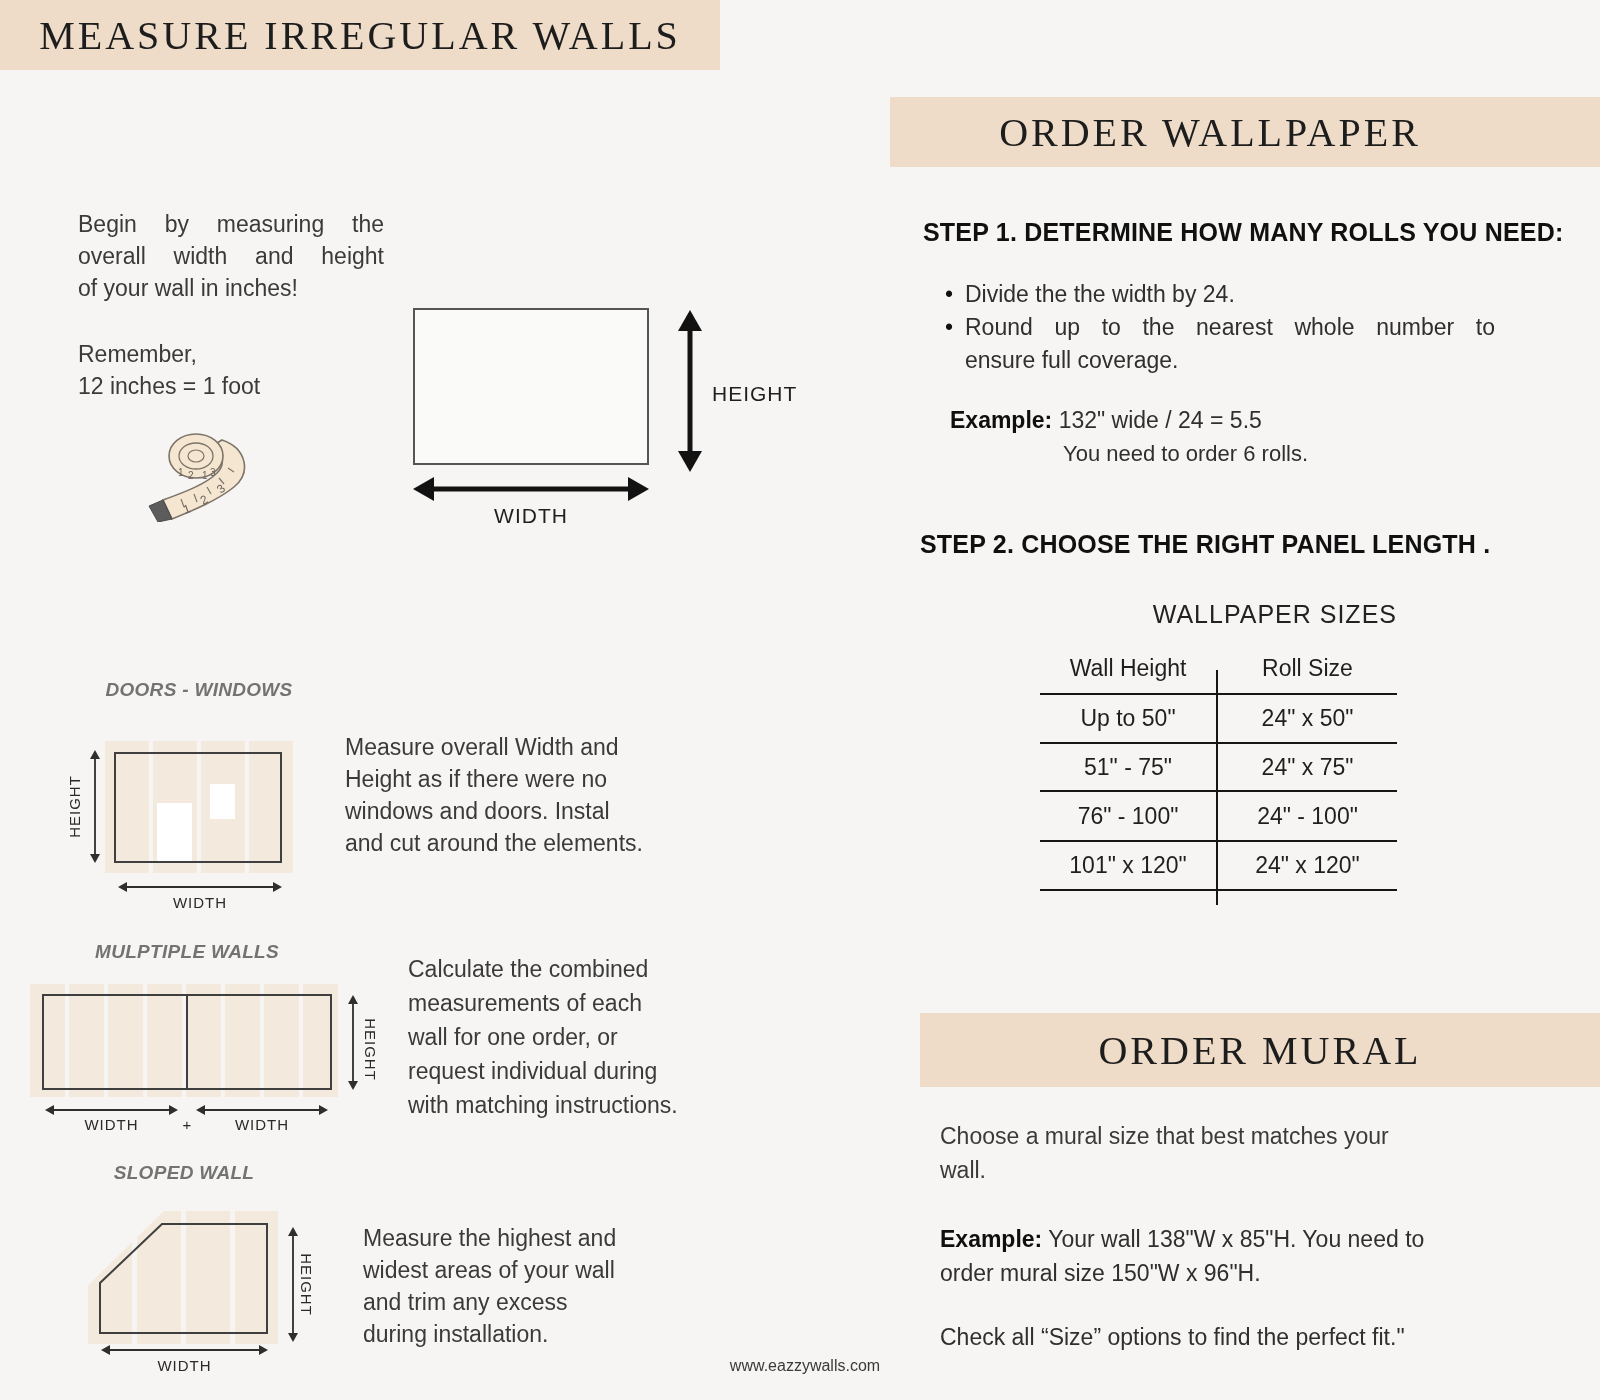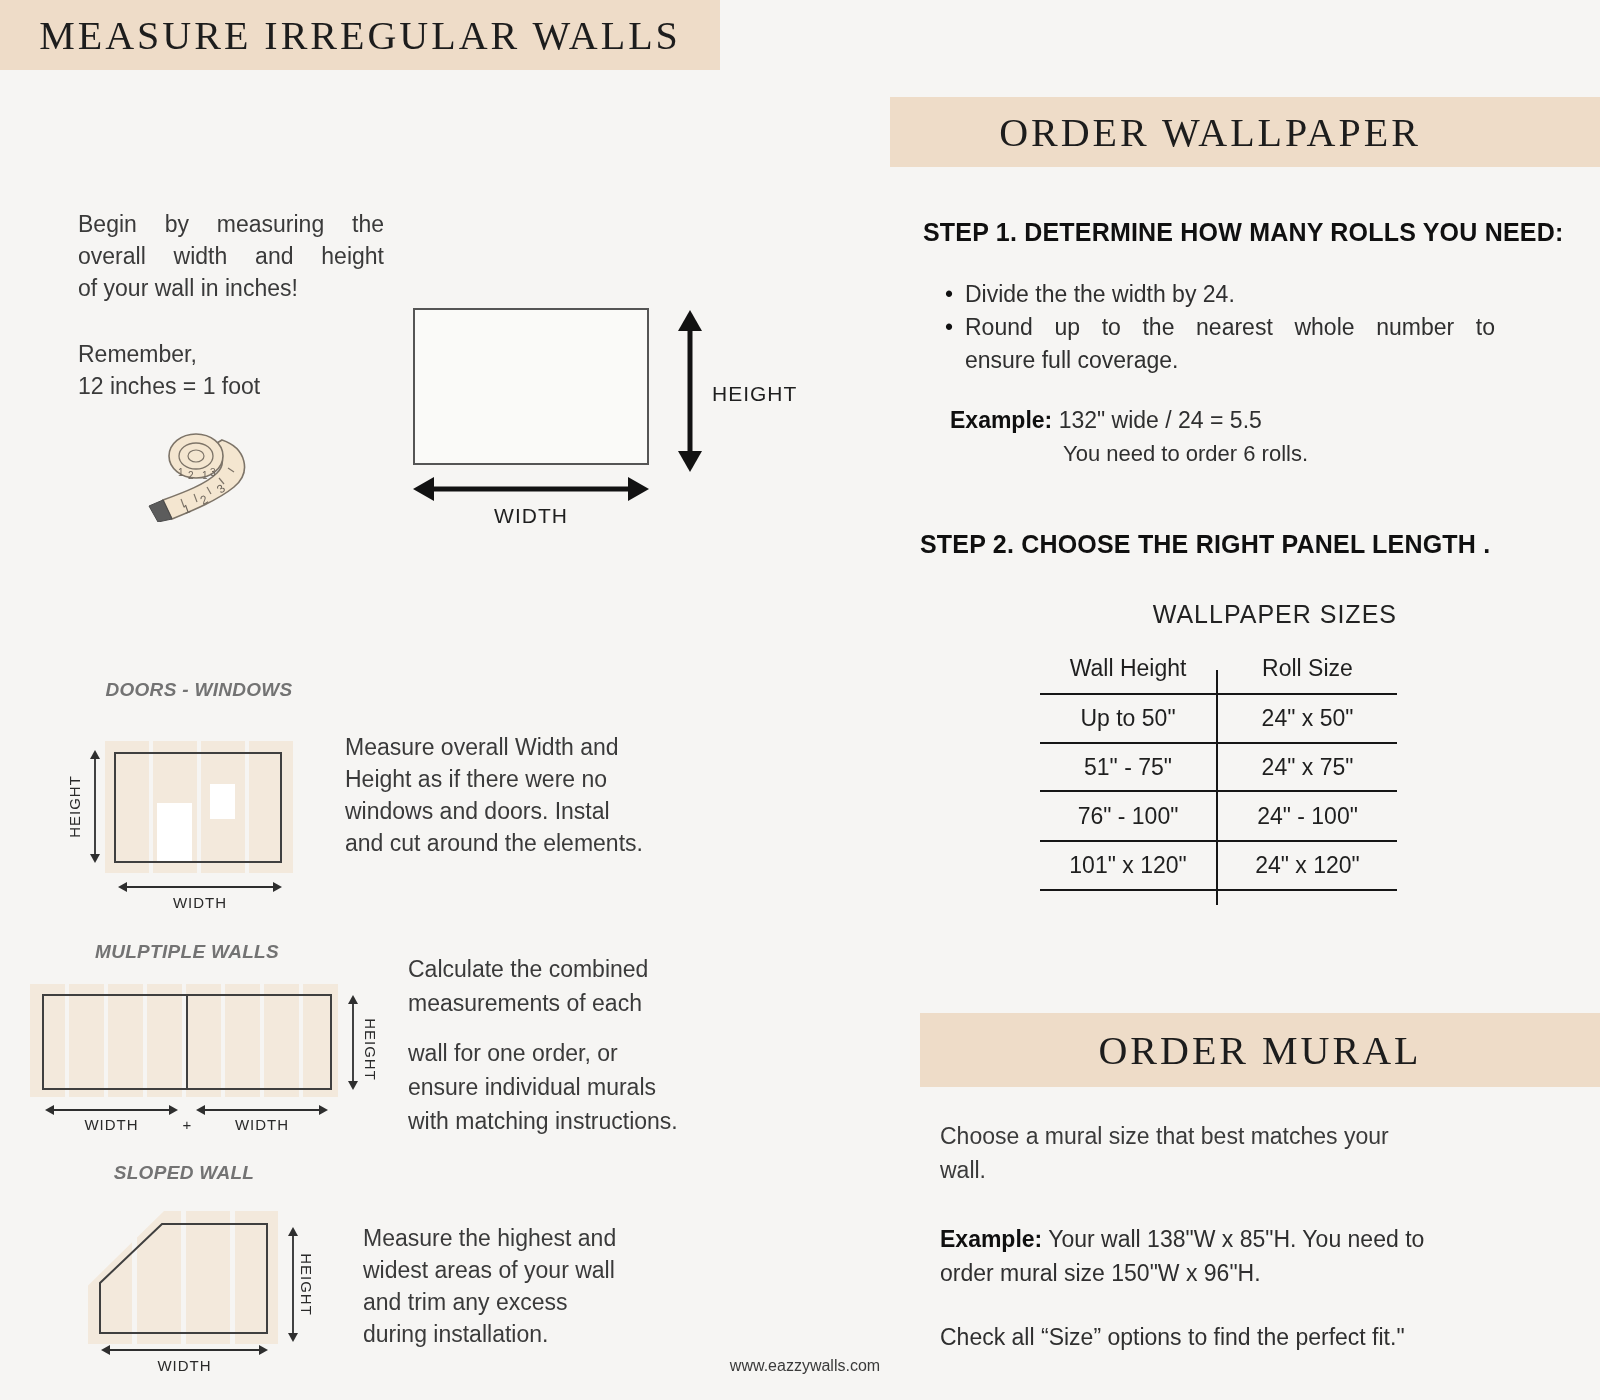--- a/index.html
+++ b/index.html
@@ -167,22 +167,22 @@
       <polygon points="132,6 123,1 123,11" fill="#2e2e2e"></polygon>
     </svg>
   </div>
   <div class="dim-label-sm" style="left:45px; top:1116px; width:133px;">WIDTH</div>
   <div class="dim-label-sm" style="left:180px; top:1116px; width:15px;">+</div>
   <div class="dim-label-sm" style="left:196px; top:1116px; width:132px;">WIDTH</div>
 
   <div class="para" style="left:408px; top:952px;">
     <div class="body-line" style="line-height:34px; height:34px;">Calculate the combined</div>
     <div class="body-line" style="line-height:34px; height:34px;">measurements of each</div>
-    <div class="body-line" style="line-height:34px; height:34px;margin-top:16px;">wall for one order, or</div>
-    <div class="body-line" style="line-height:34px; height:34px;">ensure individual murals</div>
+    <div class="body-line" style="line-height:34px; height:34px;">wall for one order, or</div>
+    <div class="body-line" style="line-height:34px; height:34px;">request individual during</div>
     <div class="body-line" style="line-height:34px; height:34px;">with matching instructions.</div>
   </div>
 
   <div class="mini-head" style="left:98px; top:1162px; width:172px;">SLOPED WALL</div>
 
   <div class="panels" style="left:88px; top:1211px; width:190px; height:133px; background:repeating-linear-gradient(90deg,#f3e9dc 0 44px,#f6f5f3 44px 49px); clip-path:polygon(40% 0, 100% 0, 100% 100%, 0 100%, 0 56%);"></div>
   <div style="position:absolute; left:96px; top:1220px;">
     <svg width="175" height="117" viewBox="0 0 175 117">
       <polygon points="66,4 171,4 171,113 4,113 4,63" fill="none" stroke="#3f3f3f" stroke-width="2"></polygon>
     </svg>

